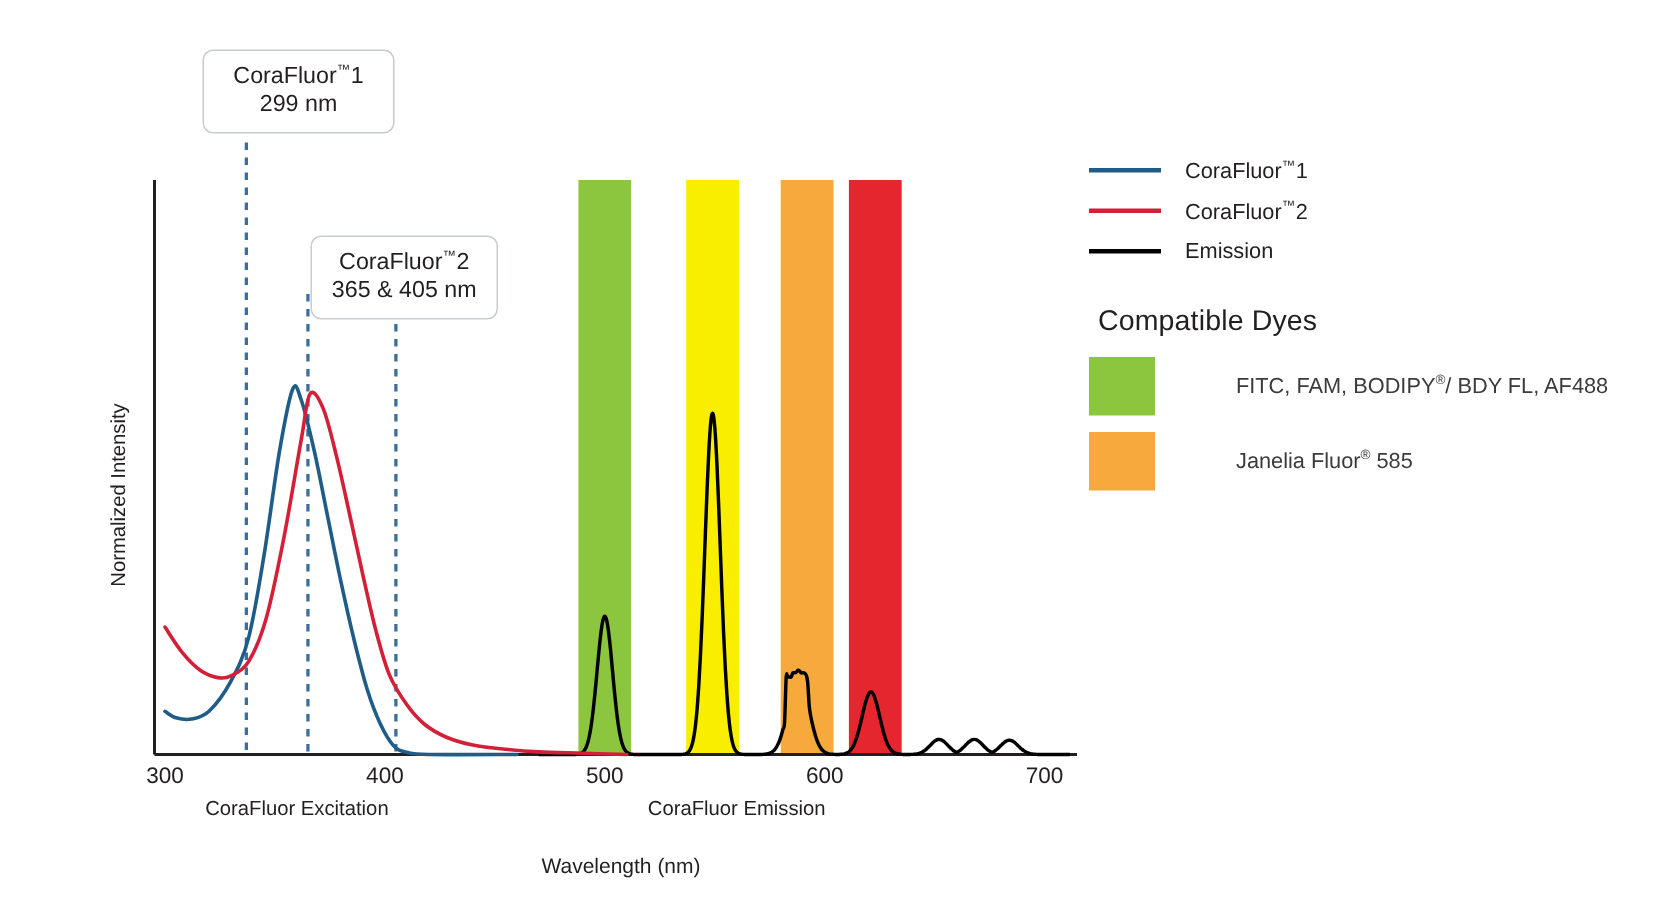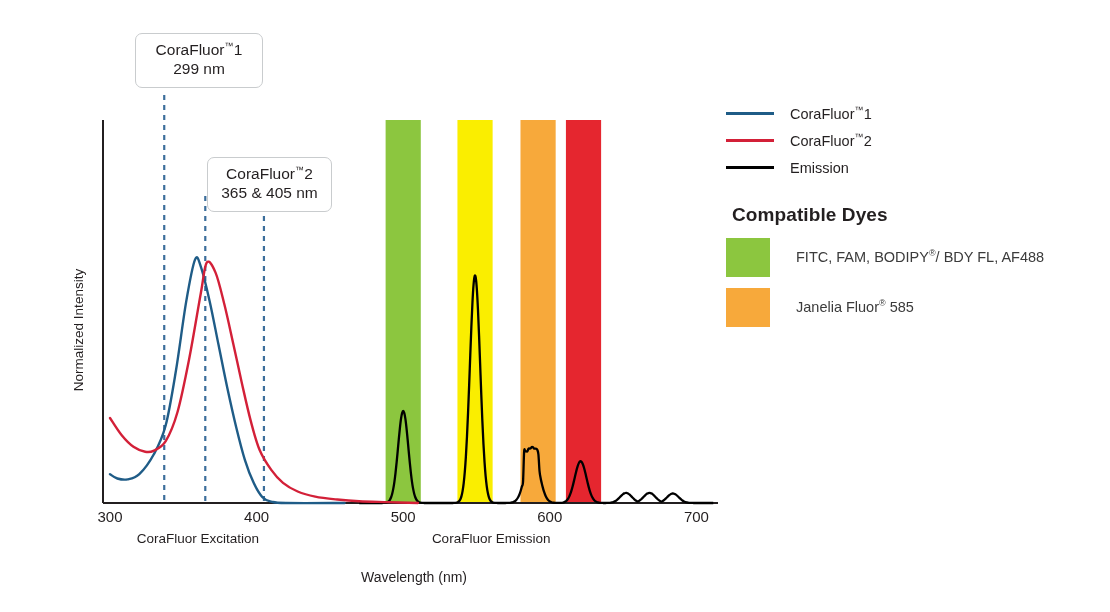--- a/index.html
+++ b/index.html
@@ -24,24 +24,24 @@
     padding:7px 12px 8px;box-sizing:border-box;
   }
   .callout div{white-space:nowrap;}
   .sup{font-size:9px;vertical-align:super;letter-spacing:.3px;}
 
   .legend-rows{margin:0;padding:0;}
   .legend-row{display:flex;align-items:center;height:27px;}
   .legend-swatch-line{width:48px;height:2.4px;margin-right:16px;flex:0 0 48px;}
   .legend-text{font-size:14.5px;color:#231f20;}
 
-  .dyes-title{font-size:19px;font-weight:bold;color:#231f20;margin:23px 0 12px 6px;letter-spacing:.1px;}
+  .dyes-title{font-size:19px;font-weight:normal;color:#231f20;margin:23px 0 12px 6px;letter-spacing:.1px;}
   .dye-row{display:flex;align-items:center;margin-bottom:11px;}
   .dye-swatch{width:44px;height:39px;flex:0 0 44px;margin-right:26px;}
-  .dye-text{font-size:14.5px;color:#3b3b3b;line-height:1.35;}
+  .dye-text{font-size:14.5px;color:#3b3b3b;line-height:1.35;margin-left:28px;}
   .reg{font-size:9px;vertical-align:super;}
 </style>
 </head>
 <body>
 
 <div class="chart-area">
   <svg id="plot-svg" width="730" height="612" viewBox="0 0 730 612">
       <rect x="385.608" y="120" width="35.184" height="383" fill="#8CC63F"></rect>
       <rect x="457.442" y="120" width="35.184" height="383" fill="#FAEE00"></rect>
       <rect x="520.48" y="120" width="35.184" height="383" fill="#F7A93B"></rect>

